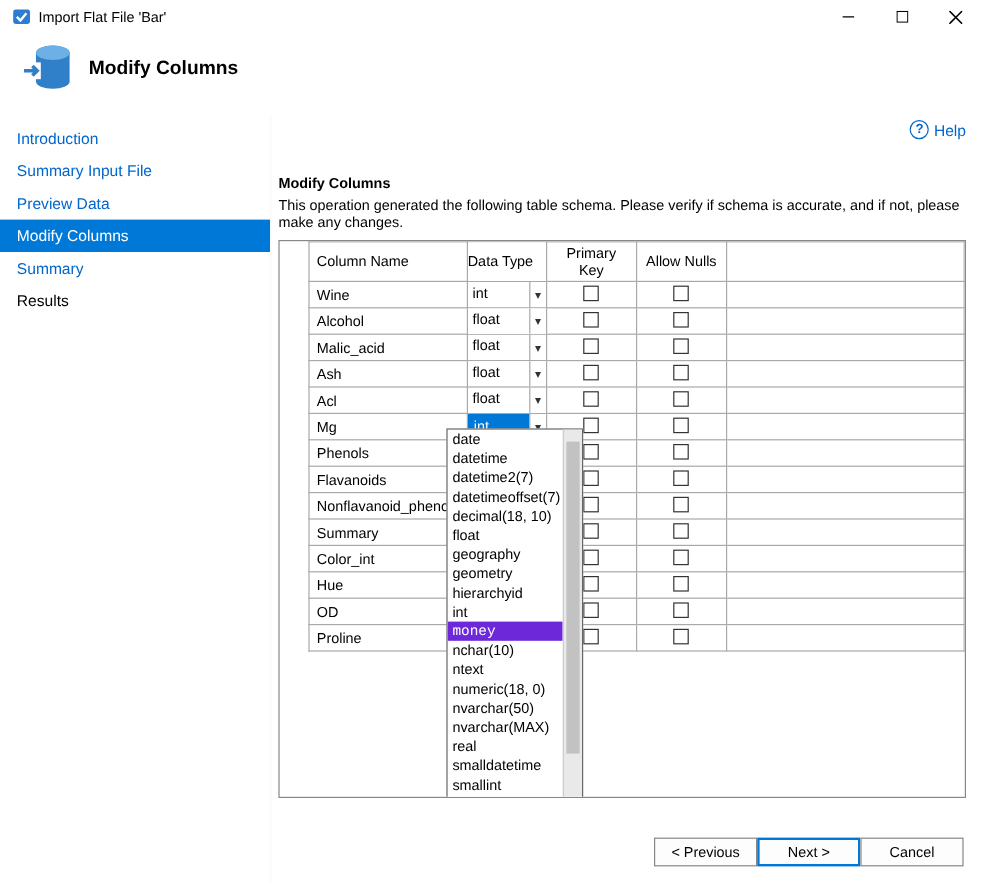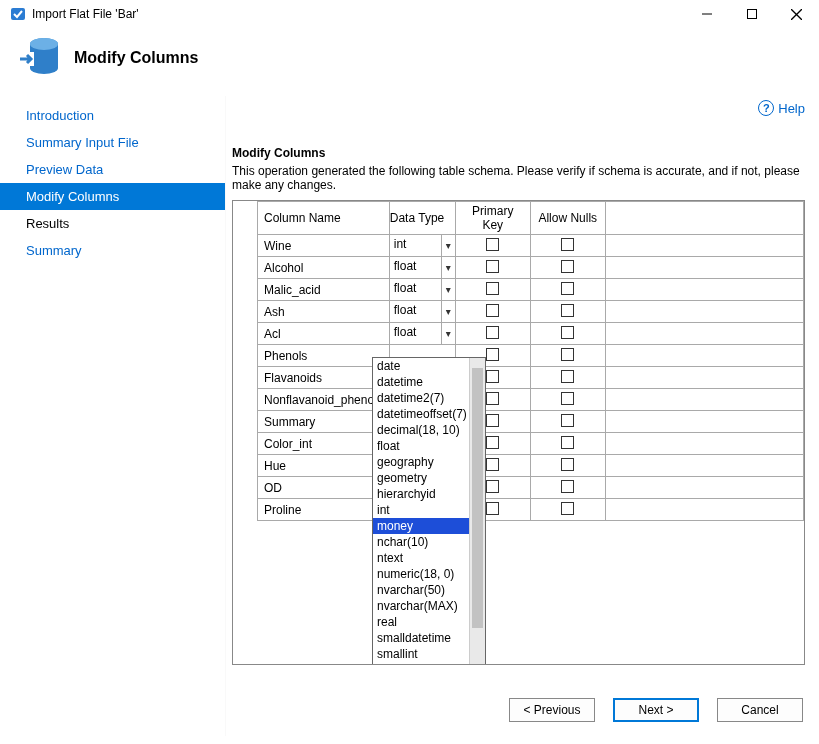--- a/index.html
+++ b/index.html
@@ -48,21 +48,21 @@
   .main {
     display: flex;
     height: 640px;
   }
   .sidebar {
     width: 225px;
     padding-top: 6px;
     font-size: 13px;
   }
   .sidebar-item {
-    padding: 6px 26px;
+    padding: 6px 14px;
     color: #0066cc;
     cursor: pointer;
   }
   .sidebar-item.selected {
     background: #0078D7;
     color: #fff;
   }
   .sidebar-item.disabled {
     color: #000;
     cursor: default;
@@ -158,40 +158,40 @@
   .dropdown {
     position:absolute;
     border:1px solid #666;
     background:#fff;
     font-size:12px;
     z-index:20;
     display:flex;
   }
   .dropdown .dd-items { width:96px; overflow:hidden; }
   .dropdown .dd-item { padding:1px 4px; white-space:nowrap; }
-  .dropdown .dd-item.highlight { background:#1d4ed8; color:#fff; }
+  .dropdown .dd-item.highlight { background:#6d28d9; color:#fff;font-family:Liberation Mono, monospace; }
   .dropdown .dd-scroll {
     width:16px;
     background:#e9e9e9;
     border-left:1px solid #ccc;
     position:relative;
   }
   .dropdown .dd-thumb {
     position:absolute;
     left:2px; right:2px;
     top:10px; height:260px;
     background:#c2c2c2;
   }
 
   
   .footer {
     position:absolute;
     bottom:14px; right:16px;
     display:flex;
-    gap:18px;
+    gap:0;
     margin-top:20px;
   }
   .footer button {
     width:86px; height:24px;
     border:1px solid #888;
     background:#fdfdfd;
     font-family:inherit;
     font-size:12px;
   }
   .footer button.primary {
@@ -242,22 +242,22 @@
   <h1>Modify Columns</h1>
 </div>
 
 <div class="main">
 
   <div class="sidebar" id="sidebar">
       <div class="sidebar-item">Introduction</div>
       <div class="sidebar-item">Summary Input File</div>
       <div class="sidebar-item">Preview Data</div>
       <div class="sidebar-item selected">Modify Columns</div>
+      <div class="sidebar-item">Summary</div>
       <div class="sidebar-item disabled">Results</div>
-      <div class="sidebar-item">Summary</div>
     </div>
 
   <div class="content">
     <div class="help-link">
       <span class="help-icon">?</span>
       <span>Help</span>
     </div>
 
     <h2>Modify Columns</h2>
     <p class="desc">This operation generated the following table schema. Please verify if schema is accurate, and if not, please make any changes.</p>
@@ -320,20 +320,32 @@
               </td>
               <td class="col-pk"><span class="chk"></span></td>
               <td class="col-null"><span class="chk"></span></td>
               <td></td>
             </tr>
             <tr>
               <td class="col-name">Acl</td>
               <td class="col-type">
                 <div class="dtype-combo">
                   <span class="val">float</span>
+                  <span class="caret">▾</span>
+                </div>
+              </td>
+              <td class="col-pk"><span class="chk"></span></td>
+              <td class="col-null"><span class="chk"></span></td>
+              <td></td>
+            </tr>
+            <tr>
+              <td class="col-name">Mg</td>
+              <td class="col-type">
+                <div class="dtype-combo open">
+                  <span class="val">int</span>
                   <span class="caret">▾</span>
                 </div>
               </td>
               <td class="col-pk"><span class="chk"></span></td>
               <td class="col-null"><span class="chk"></span></td>
               <td></td>
             </tr>
             <tr>
               <td class="col-name">Phenols</td>
               <td class="col-type">

